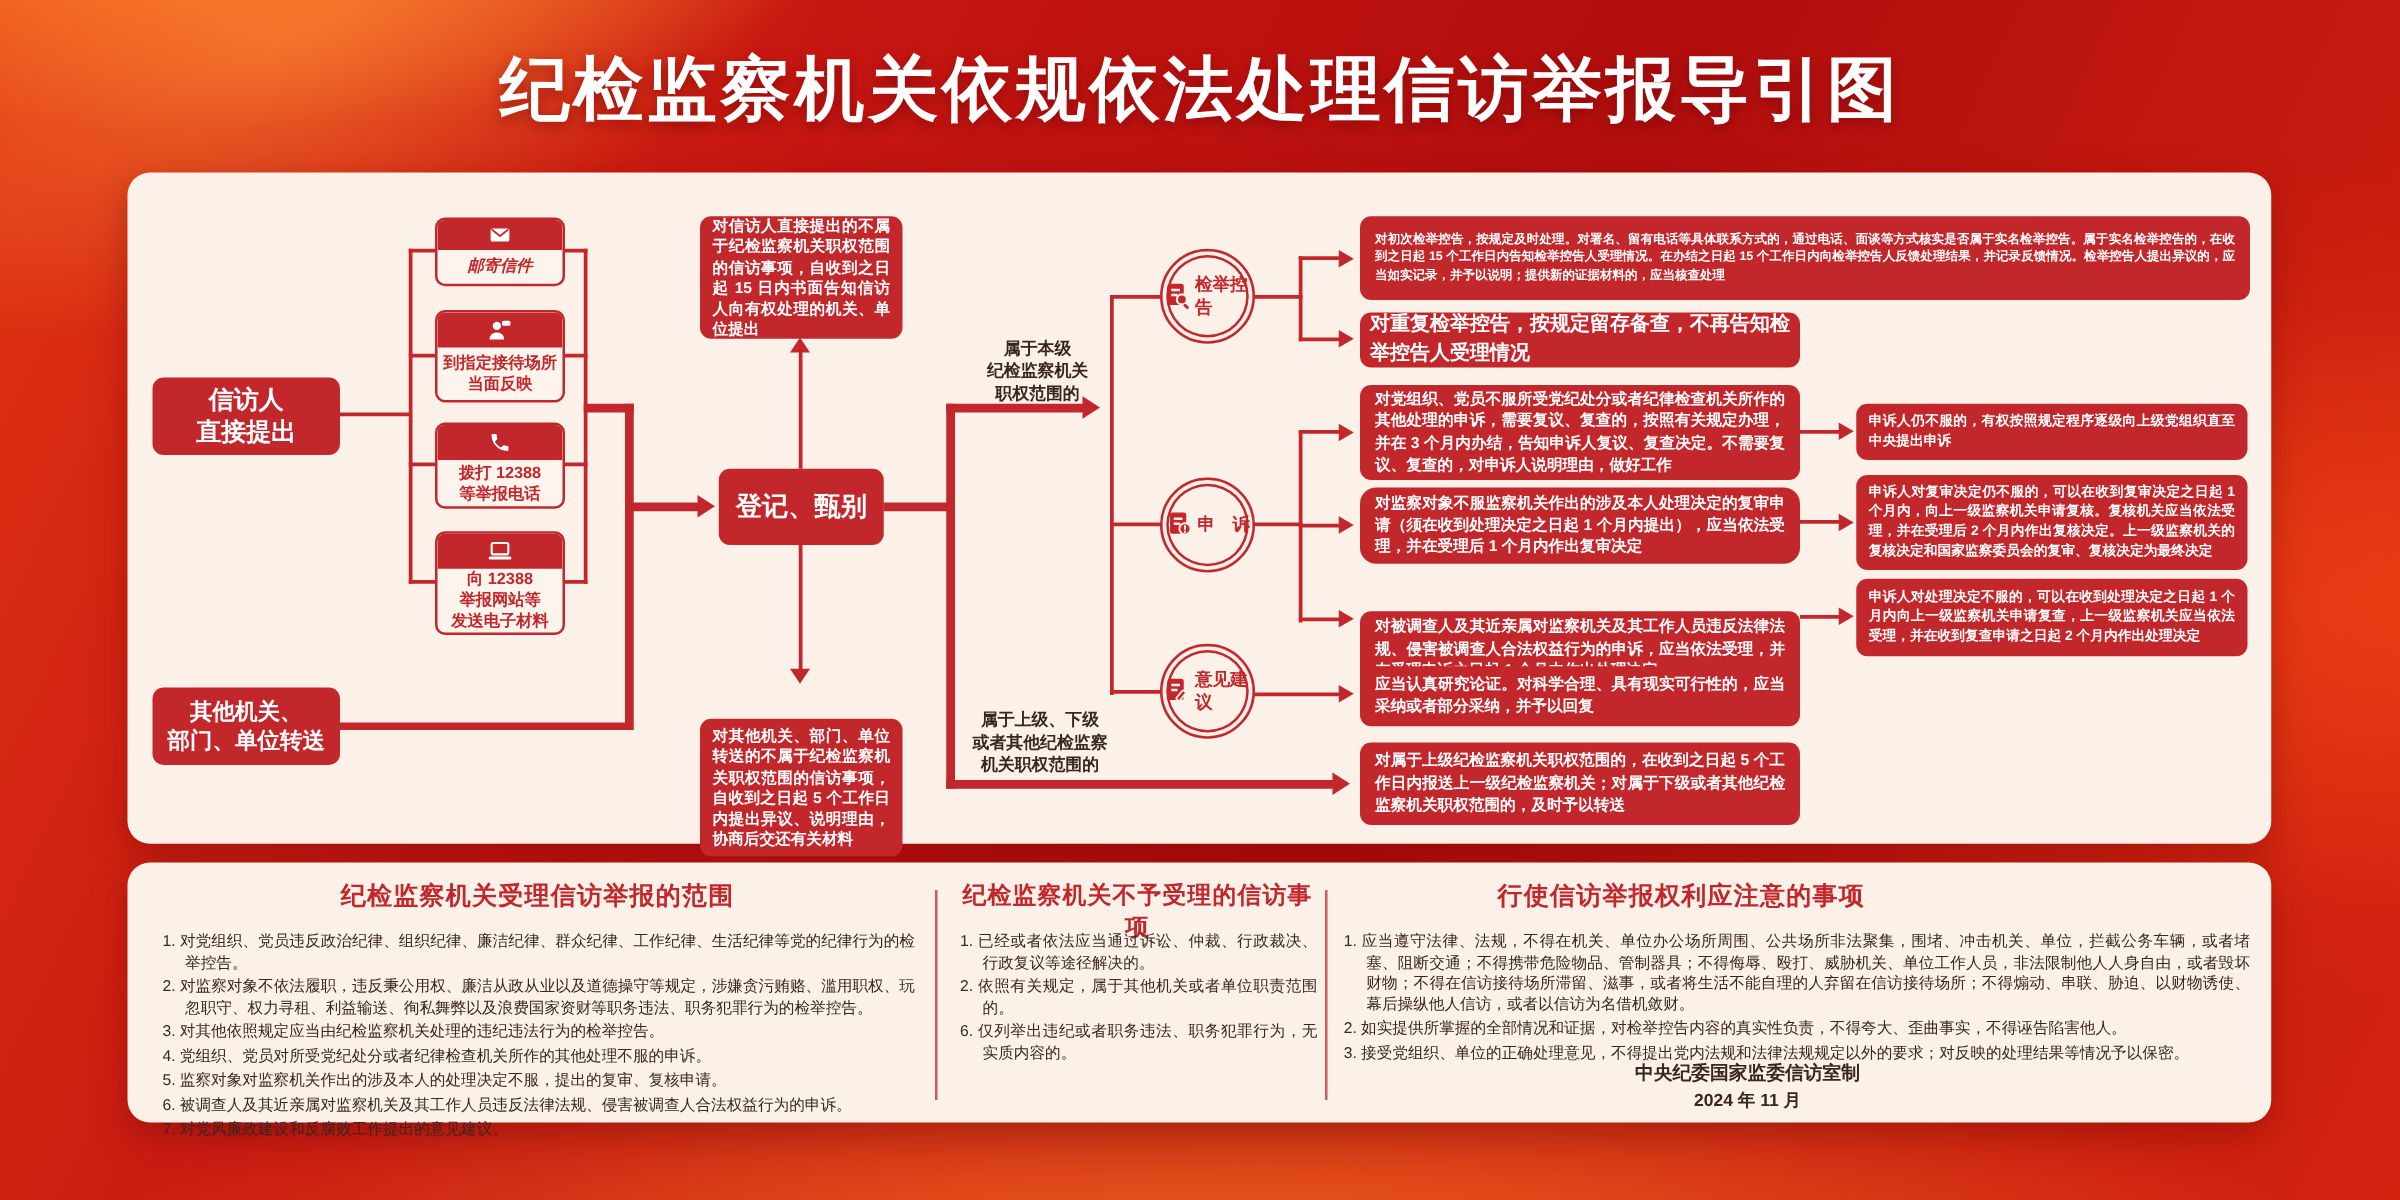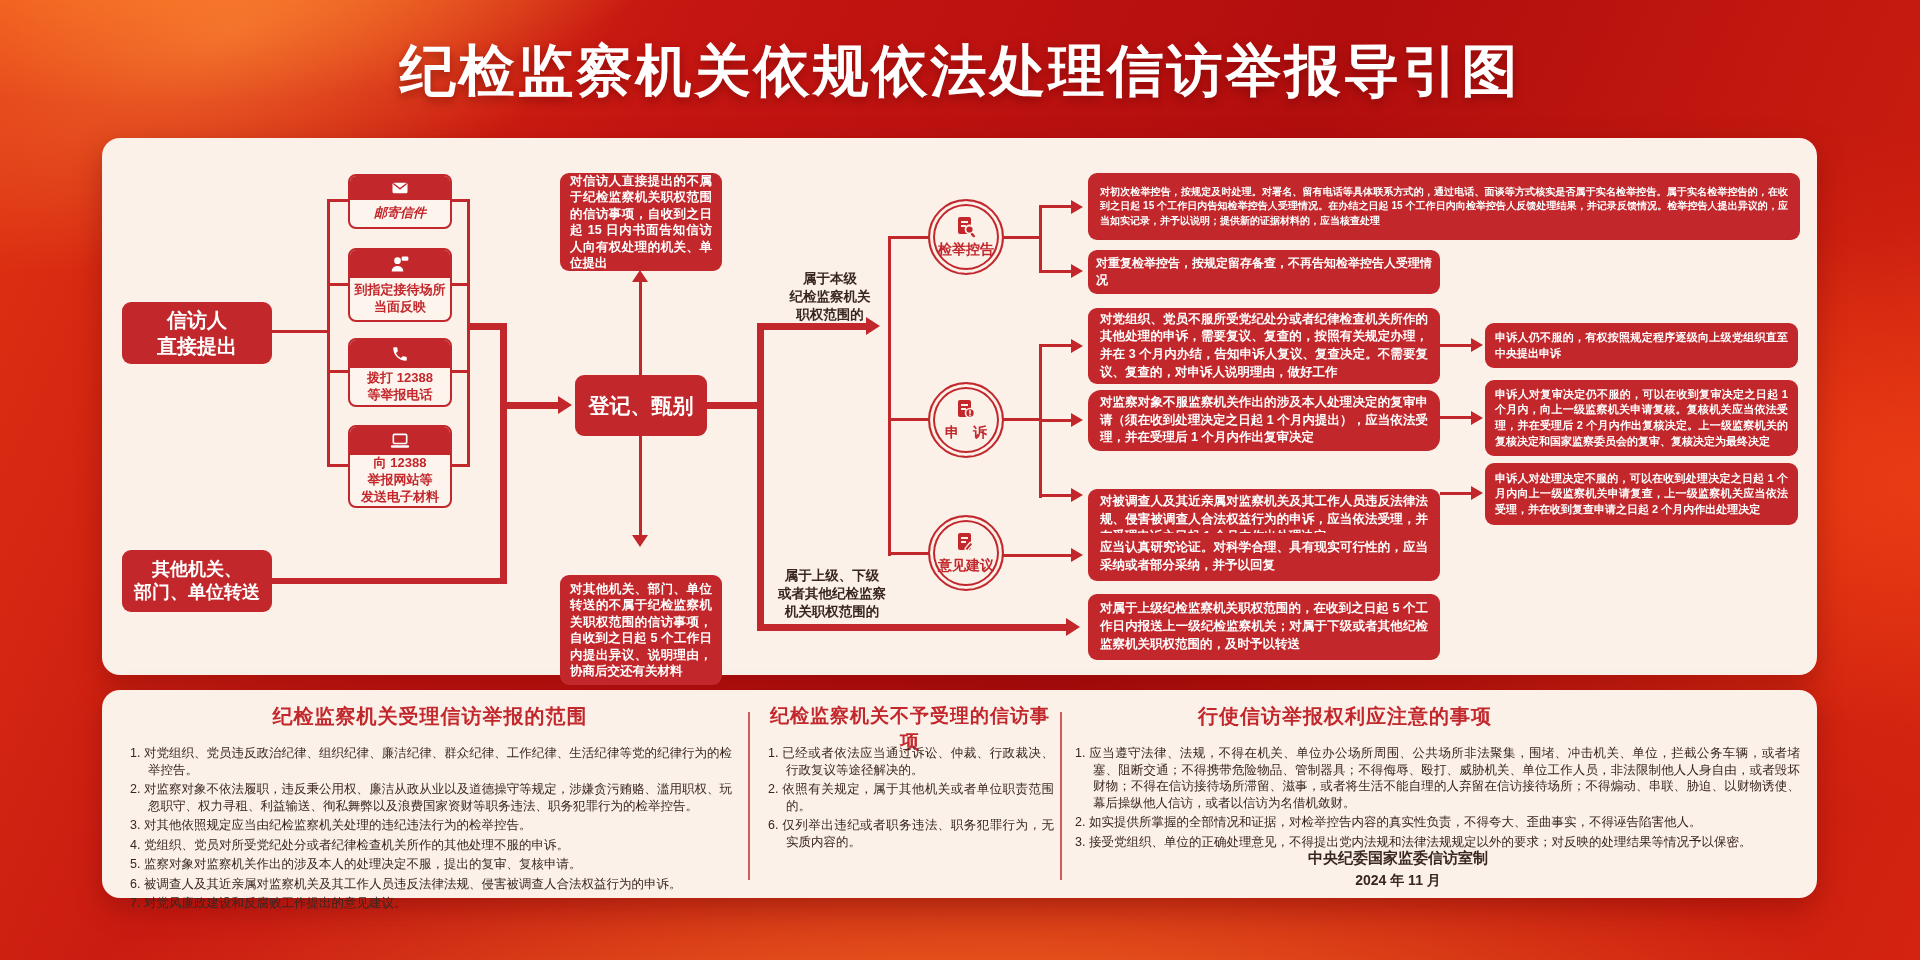--- a/index.html
+++ b/index.html
@@ -32,21 +32,21 @@
     font-size:12.5px;line-height:1.32;padding:6px 10px;display:flex;align-items:center;text-align:justify;box-sizing:border-box;}
   .box{position:absolute;background:#c2272c;border-radius:9px;color:#fff;font-weight:bold;
     font-size:12.5px;line-height:1.42;padding:4px 12px;display:flex;align-items:center;text-align:justify;box-sizing:border-box;}
   .sbox{font-size:11px;padding:4px 10px;}
   .chan{position:absolute;width:100px;border:2px solid #c2272c;border-radius:8px;background:#fdf4ed;overflow:hidden;box-sizing:content-box;}
   .chan .hd{background:#c2272c;display:flex;align-items:center;justify-content:center;}
   .chan .bd{color:#c2272c;font-weight:bold;font-size:13px;line-height:1.3;text-align:center;
     white-space:pre-line;display:flex;align-items:center;justify-content:center;}
   .circle{position:absolute;width:76px;height:76px;border-radius:50%;background:#fbf1e9;
     border:2px solid #c2272c;box-shadow:inset 0 0 0 3px #fbf1e9, inset 0 0 0 5px #c2272c;
-    display:flex;flex-direction:column;align-items:center;justify-content:center;color:#c2272c;
+    display:flex;flex-direction:row;align-items:center;justify-content:center;color:#c2272c;
     font-weight:bold;font-size:14px;box-sizing:border-box;gap:2px;}
   .blabel{position:absolute;color:#3a2620;font-weight:bold;font-size:13.5px;line-height:1.35;
     text-align:center;white-space:pre-line;}
   .bheading{position:absolute;color:#c2272c;font-weight:bold;font-size:20px;letter-spacing:1px;text-align:center;}
   .bitems{position:absolute;color:#3a2620;font-size:12.5px;line-height:1.32;}
   .bitems .it{padding-left:18px;text-indent:-18px;margin-bottom:3px;text-align:justify;}
   .divider{position:absolute;width:2px;background:rgba(194,39,44,.75);}
   .footer1{position:absolute;color:#3a2620;font-weight:bold;font-size:15px;text-align:center;}
   .footer2{position:absolute;color:#3a2620;font-weight:bold;font-size:14px;text-align:center;}
   svg{display:block;}
@@ -215,21 +215,21 @@
           <rect x="4" y="2" width="13" height="17" rx="2" fill="#c2272c"></rect>
           <rect x="7" y="6" width="7" height="2" fill="#fbf1e9"></rect>
           <rect x="7" y="10" width="5" height="2" fill="#fbf1e9"></rect>
           <rect x="13.5" y="11" width="3.4" height="9" rx="1" transform="rotate(40 15 15)" fill="#c2272c" stroke="#fbf1e9" stroke-width="1.4"></rect>
         </svg>
     </span>
     <span>意见建议</span>
   </div>
 
   <div class="box" style="left:1088px;top:173px;width:712px;height:67px;font-size:10px;">对初次检举控告，按规定及时处理。对署名、留有电话等具体联系方式的，通过电话、面谈等方式核实是否属于实名检举控告。属于实名检举控告的，在收到之日起 15 个工作日内告知检举控告人受理情况。在办结之日起 15 个工作日内向检举控告人反馈处理结果，并记录反馈情况。检举控告人提出异议的，应当如实记录，并予以说明；提供新的证据材料的，应当核查处理</div>
-  <div class="box" style="left:1088px;top:250px;width:352px;height:44px;font-size:12px;padding:4px 8px;">对重复检举控告，按规定留存备查，不再告知检举控告人受理情况</div>
+  <div class="box" style="left:1088px;top:250px;width:352px;height:44px;font-size:16px;padding:4px 8px;">对重复检举控告，按规定留存备查，不再告知检举控告人受理情况</div>
   <div class="box" style="left:1088px;top:308px;width:352px;height:76px;">对党组织、党员不服所受党纪处分或者纪律检查机关所作的其他处理的申诉，需要复议、复查的，按照有关规定办理，并在 3 个月内办结，告知申诉人复议、复查决定。不需要复议、复查的，对申诉人说明理由，做好工作</div>
   <div class="box" style="left:1088px;top:390px;width:352px;height:61px;border-radius:13px;">对监察对象不服监察机关作出的涉及本人处理决定的复审申请（须在收到处理决定之日起 1 个月内提出），应当依法受理，并在受理后 1 个月内作出复审决定</div>
   <div class="box" style="left:1088px;top:489px;width:352px;height:61px;">对被调查人及其近亲属对监察机关及其工作人员违反法律法规、侵害被调查人合法权益行为的申诉，应当依法受理，并在受理申诉之日起 1 个月内作出处理决定</div>
   <div class="box" style="left:1088px;top:533px;width:352px;height:48px;">应当认真研究论证。对科学合理、具有现实可行性的，应当采纳或者部分采纳，并予以回复</div>
   <div class="box" style="left:1088px;top:594px;width:352px;height:66px;">对属于上级纪检监察机关职权范围的，在收到之日起 5 个工作日内报送上一级纪检监察机关；对属于下级或者其他纪检监察机关职权范围的，及时予以转送</div>
 
   <div class="box sbox" style="left:1485px;top:323px;width:313px;height:45px;">申诉人仍不服的，有权按照规定程序逐级向上级党组织直至中央提出申诉</div>
   <div class="box sbox" style="left:1485px;top:380px;width:313px;height:76px;">申诉人对复审决定仍不服的，可以在收到复审决定之日起 1 个月内，向上一级监察机关申请复核。复核机关应当依法受理，并在受理后 2 个月内作出复核决定。上一级监察机关的复核决定和国家监察委员会的复审、复核决定为最终决定</div>
   <div class="box sbox" style="left:1485px;top:463px;width:313px;height:62px;">申诉人对处理决定不服的，可以在收到处理决定之日起 1 个月内向上一级监察机关申请复查，上一级监察机关应当依法受理，并在收到复查申请之日起 2 个月内作出处理决定</div>
 

